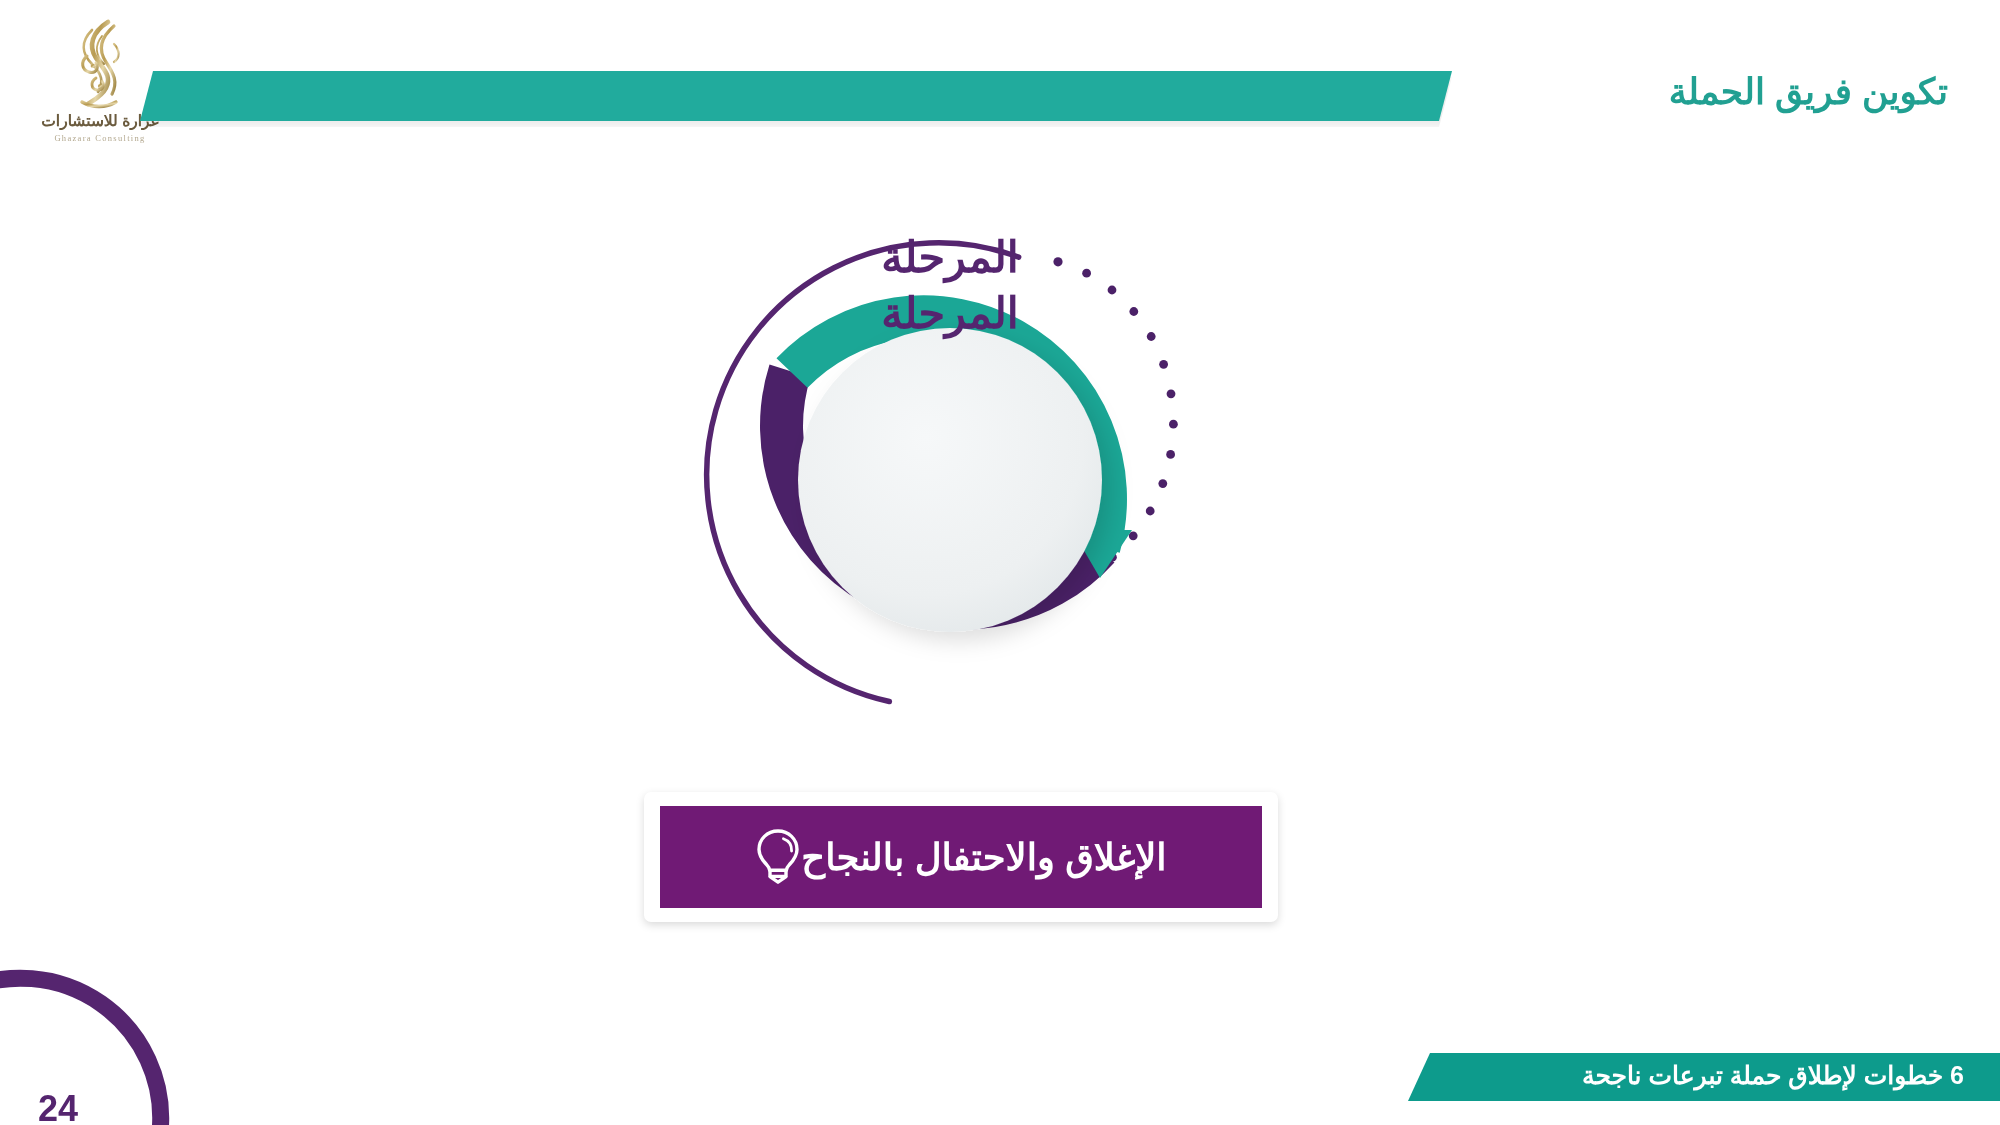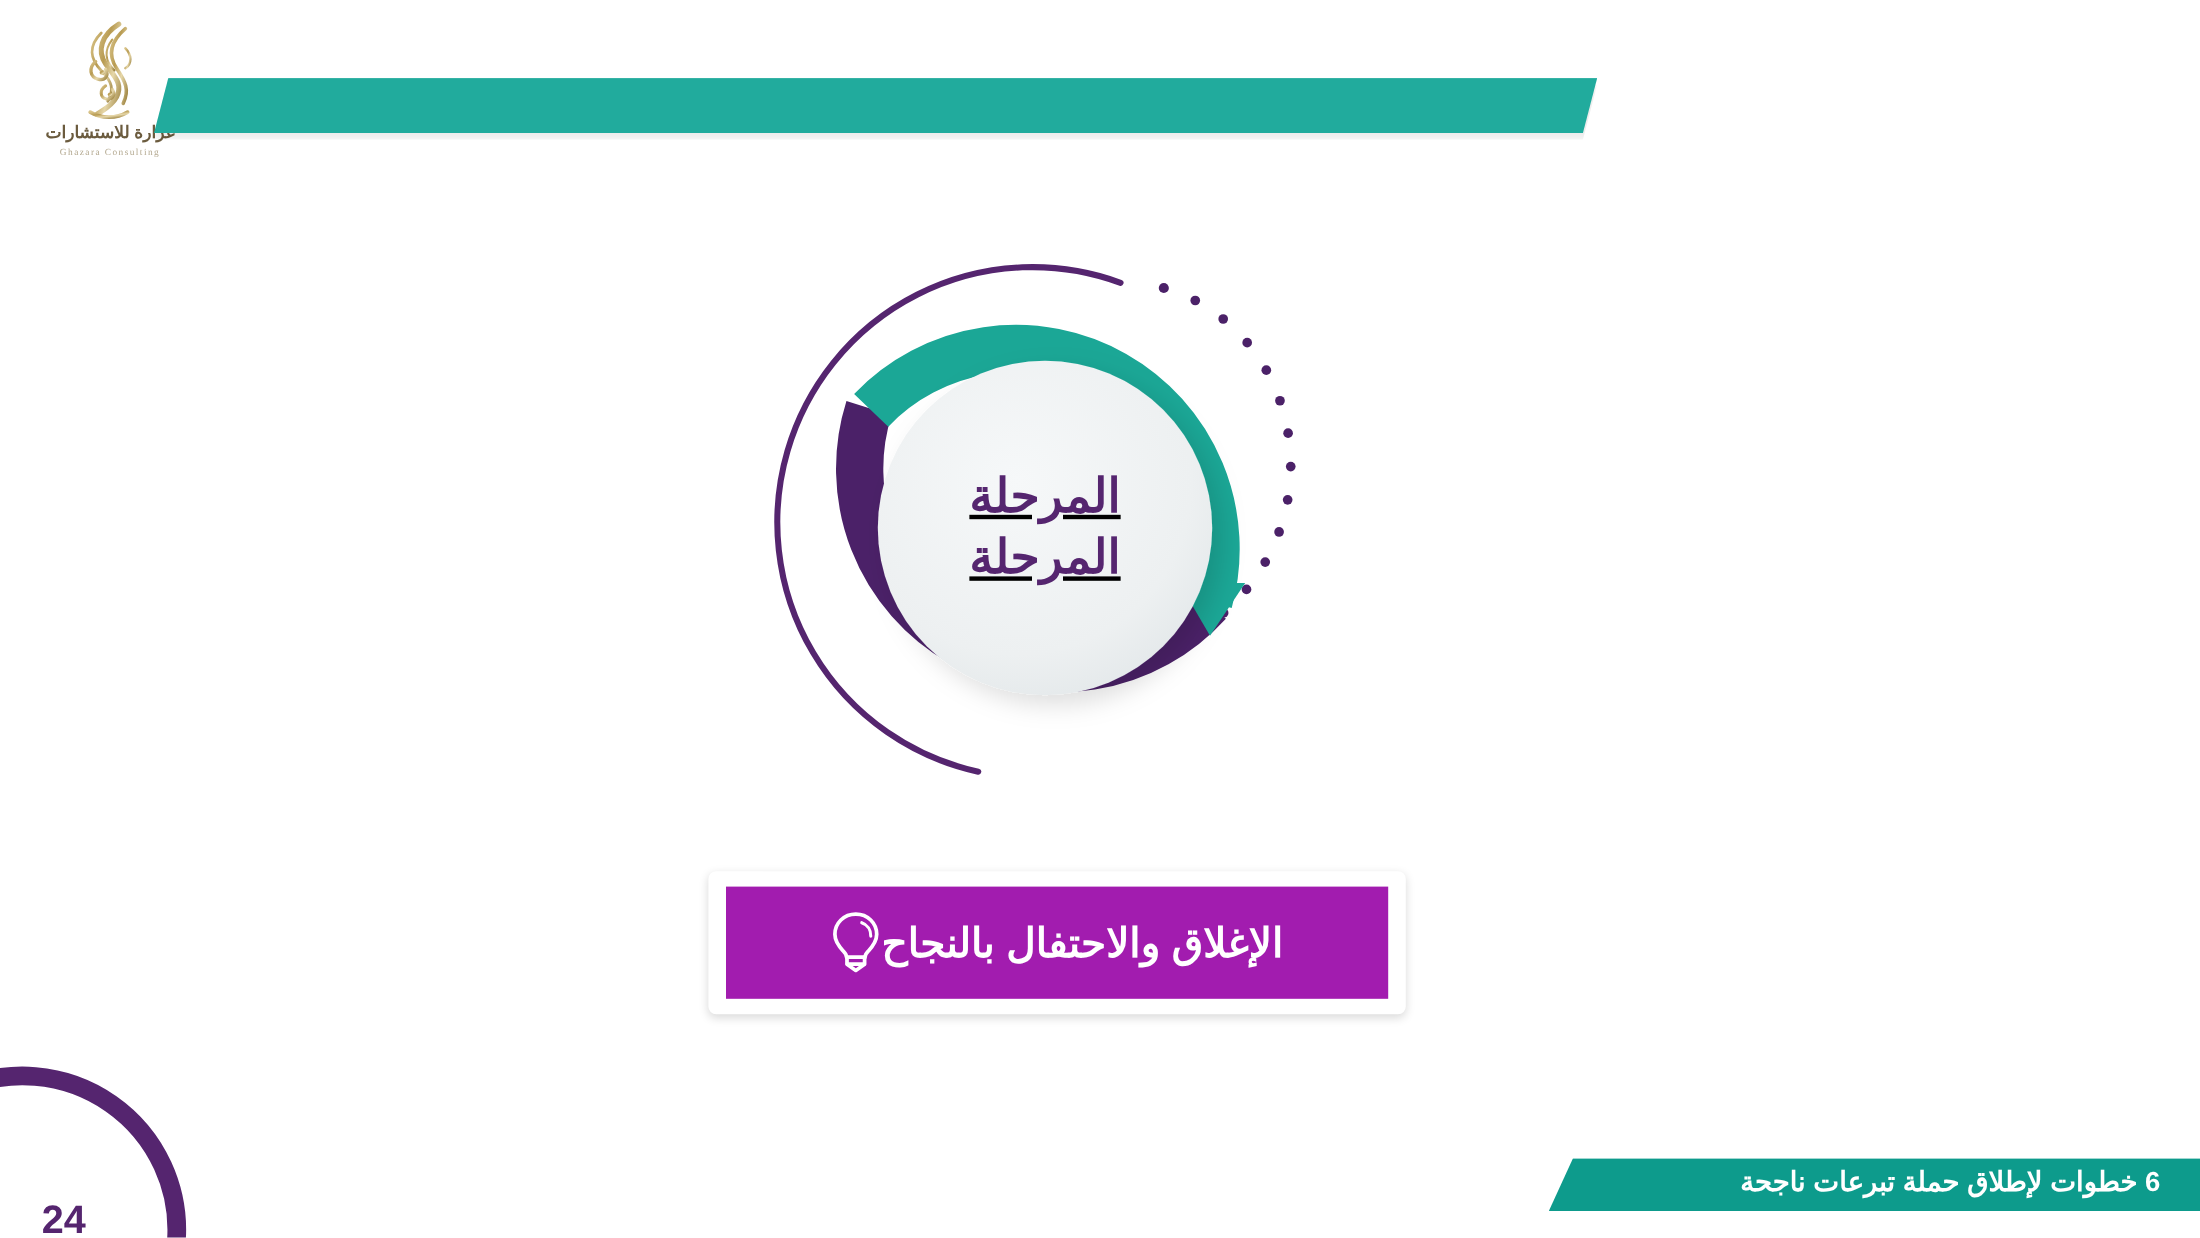--- a/index.html
+++ b/index.html
@@ -82,24 +82,23 @@
     width: 500px; height: 500px;
   }
   .diagram svg { display: block; width: 500px; height: 500px; overflow: visible; }
   .stage-label {
     position: absolute;
     left: 0; top: 0;
     width: 500px; height: 500px;
     display: flex;
     flex-direction: column;
     align-items: center;
-    justify-content: center;
+    justify-content: flex-start;
     direction: rtl;
     pointer-events: none;
-    text-decoration: underline;
   }
   .stage-label span {
     display: block;
     font-size: 43px;
     font-weight: 700;
     color: #55256f;
     line-height: 1.30;
     text-align: center;
   }
 
@@ -108,21 +107,21 @@
     position: absolute;
     left: 644px; top: 792px;
     width: 634px; height: 130px;
     background: #ffffff;
     border-radius: 7px;
     box-shadow: 0 3px 9px rgba(0,0,0,0.15);
     padding: 14px 16px;
   }
   .banner {
     width: 100%; height: 100%;
-    background: #a21caf;
+    background: #701a75;
     display: flex;
     align-items: center;
     justify-content: center;
     direction: rtl;
   }
   .banner-label {
     font-size: 37px;
     font-weight: 700;
     color: #ffffff;
     line-height: 1;
@@ -196,20 +195,21 @@
         <ellipse cx="70" cy="70" rx="2.1" ry="1.9"></ellipse>
       </g>
     </svg>
     <div class="logo-name">غزارة للاستشارات</div>
     <div class="logo-sub">Ghazara Consulting</div>
   </div>
 
   <div class="topbar-shadow"></div>
   <div class="topbar"></div>
 
+  <div class="header-title">تكوين فريق الحملة</div>
 
   <div class="diagram">
     <svg viewBox="0 0 500 500">
       <defs>
         <filter id="softshadow" x="-30%" y="-30%" width="180%" height="180%">
           <feDropShadow dx="9" dy="9" stdDeviation="11" flood-color="#000000" flood-opacity="0.13"></feDropShadow>
         </filter>
         <radialGradient id="innerfill" cx="42%" cy="36%" r="72%">
           <stop offset="0%" stop-color="#f6f8f9"></stop>
           <stop offset="72%" stop-color="#edf0f1"></stop>

